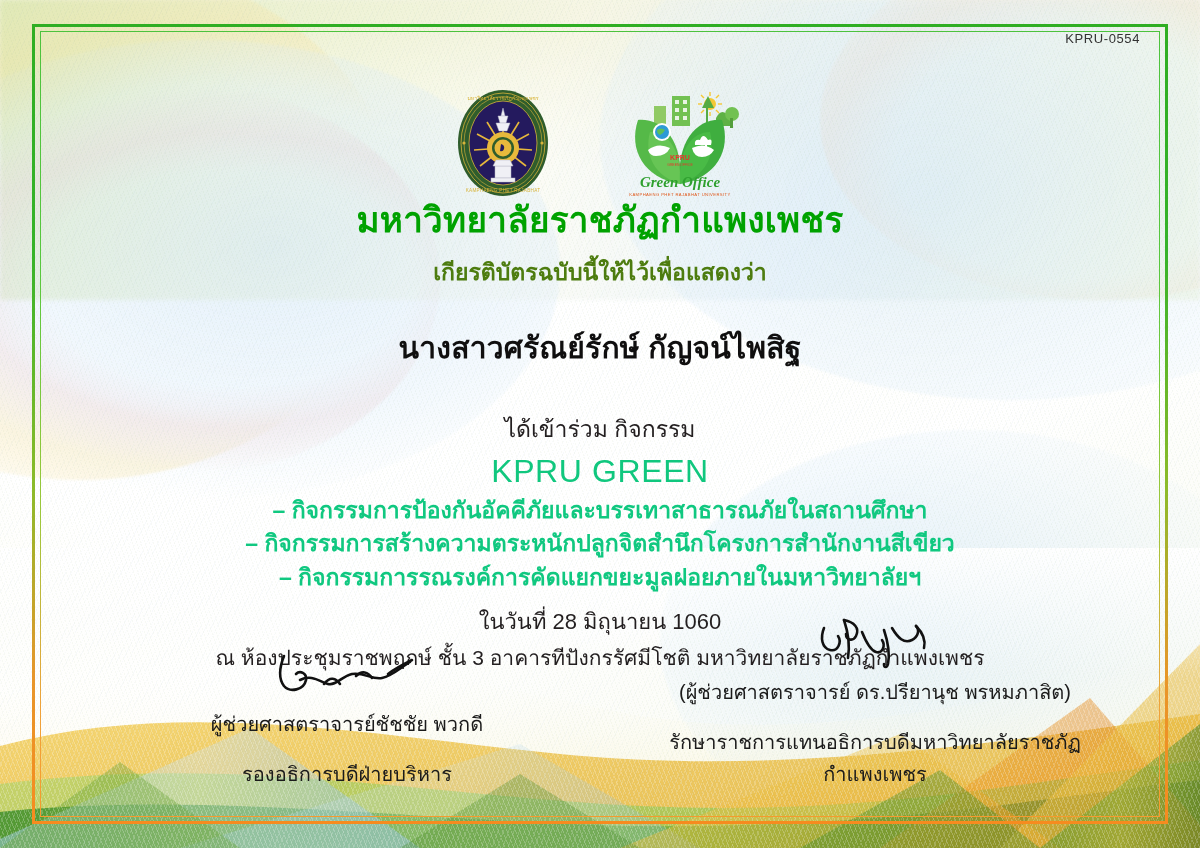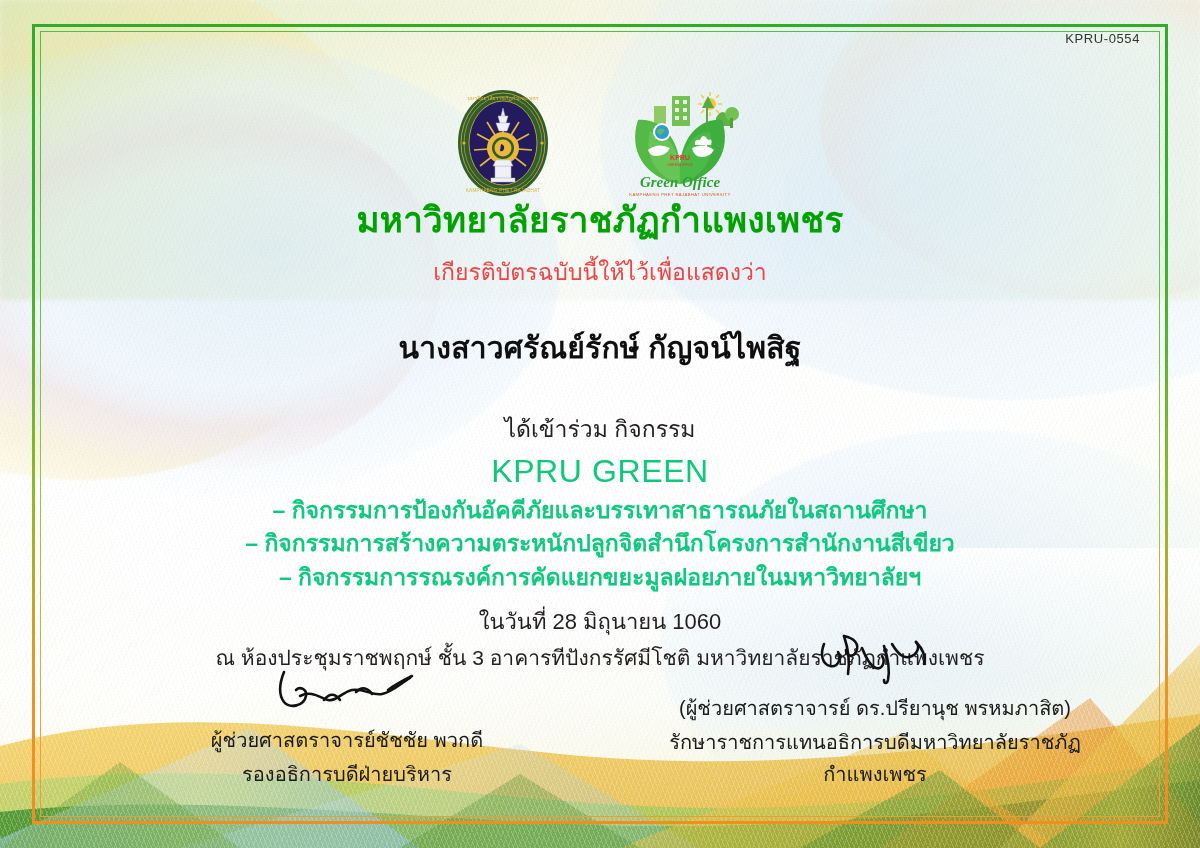--- a/index.html
+++ b/index.html
@@ -149,21 +149,22 @@
     font-weight: bold;
     font-size: 35px;
     color: #00a200;
     line-height: 1.25;
     letter-spacing: .3px;
   }
   .subtitle {
     margin-top: 12px;
     font-family: "Liberation Sans", sans-serif;
     font-size: 23px;
-    color: #ef4444;
+    color: #4d7c0f;
+    font-weight: bold;
   }
   .recipient {
     margin-top: 34px;
     font-family: "Liberation Sans", sans-serif;
     font-weight: bold;
     font-size: 30px;
     color: #100f0f;
     letter-spacing: .2px;
   }
   .joined {
@@ -220,21 +221,21 @@
   .sig-name {
     font-family: "Liberation Sans", sans-serif;
     font-size: 20px;
     color: #1b1b1b;
     margin-top: 4px;
   }
   .sig-role {
     font-family: "Liberation Sans", sans-serif;
     font-size: 20px;
     color: #1b1b1b;
-    margin-top: 2px;
+    margin-top: 18px;
   }
 </style>
 </head>
 <body>
 
 <div id="certificate">
 
   <div class="bg-base"></div>
   <div class="bg-wash-top"></div>
   <div class="swirl swirl-yellow-left"></div>

